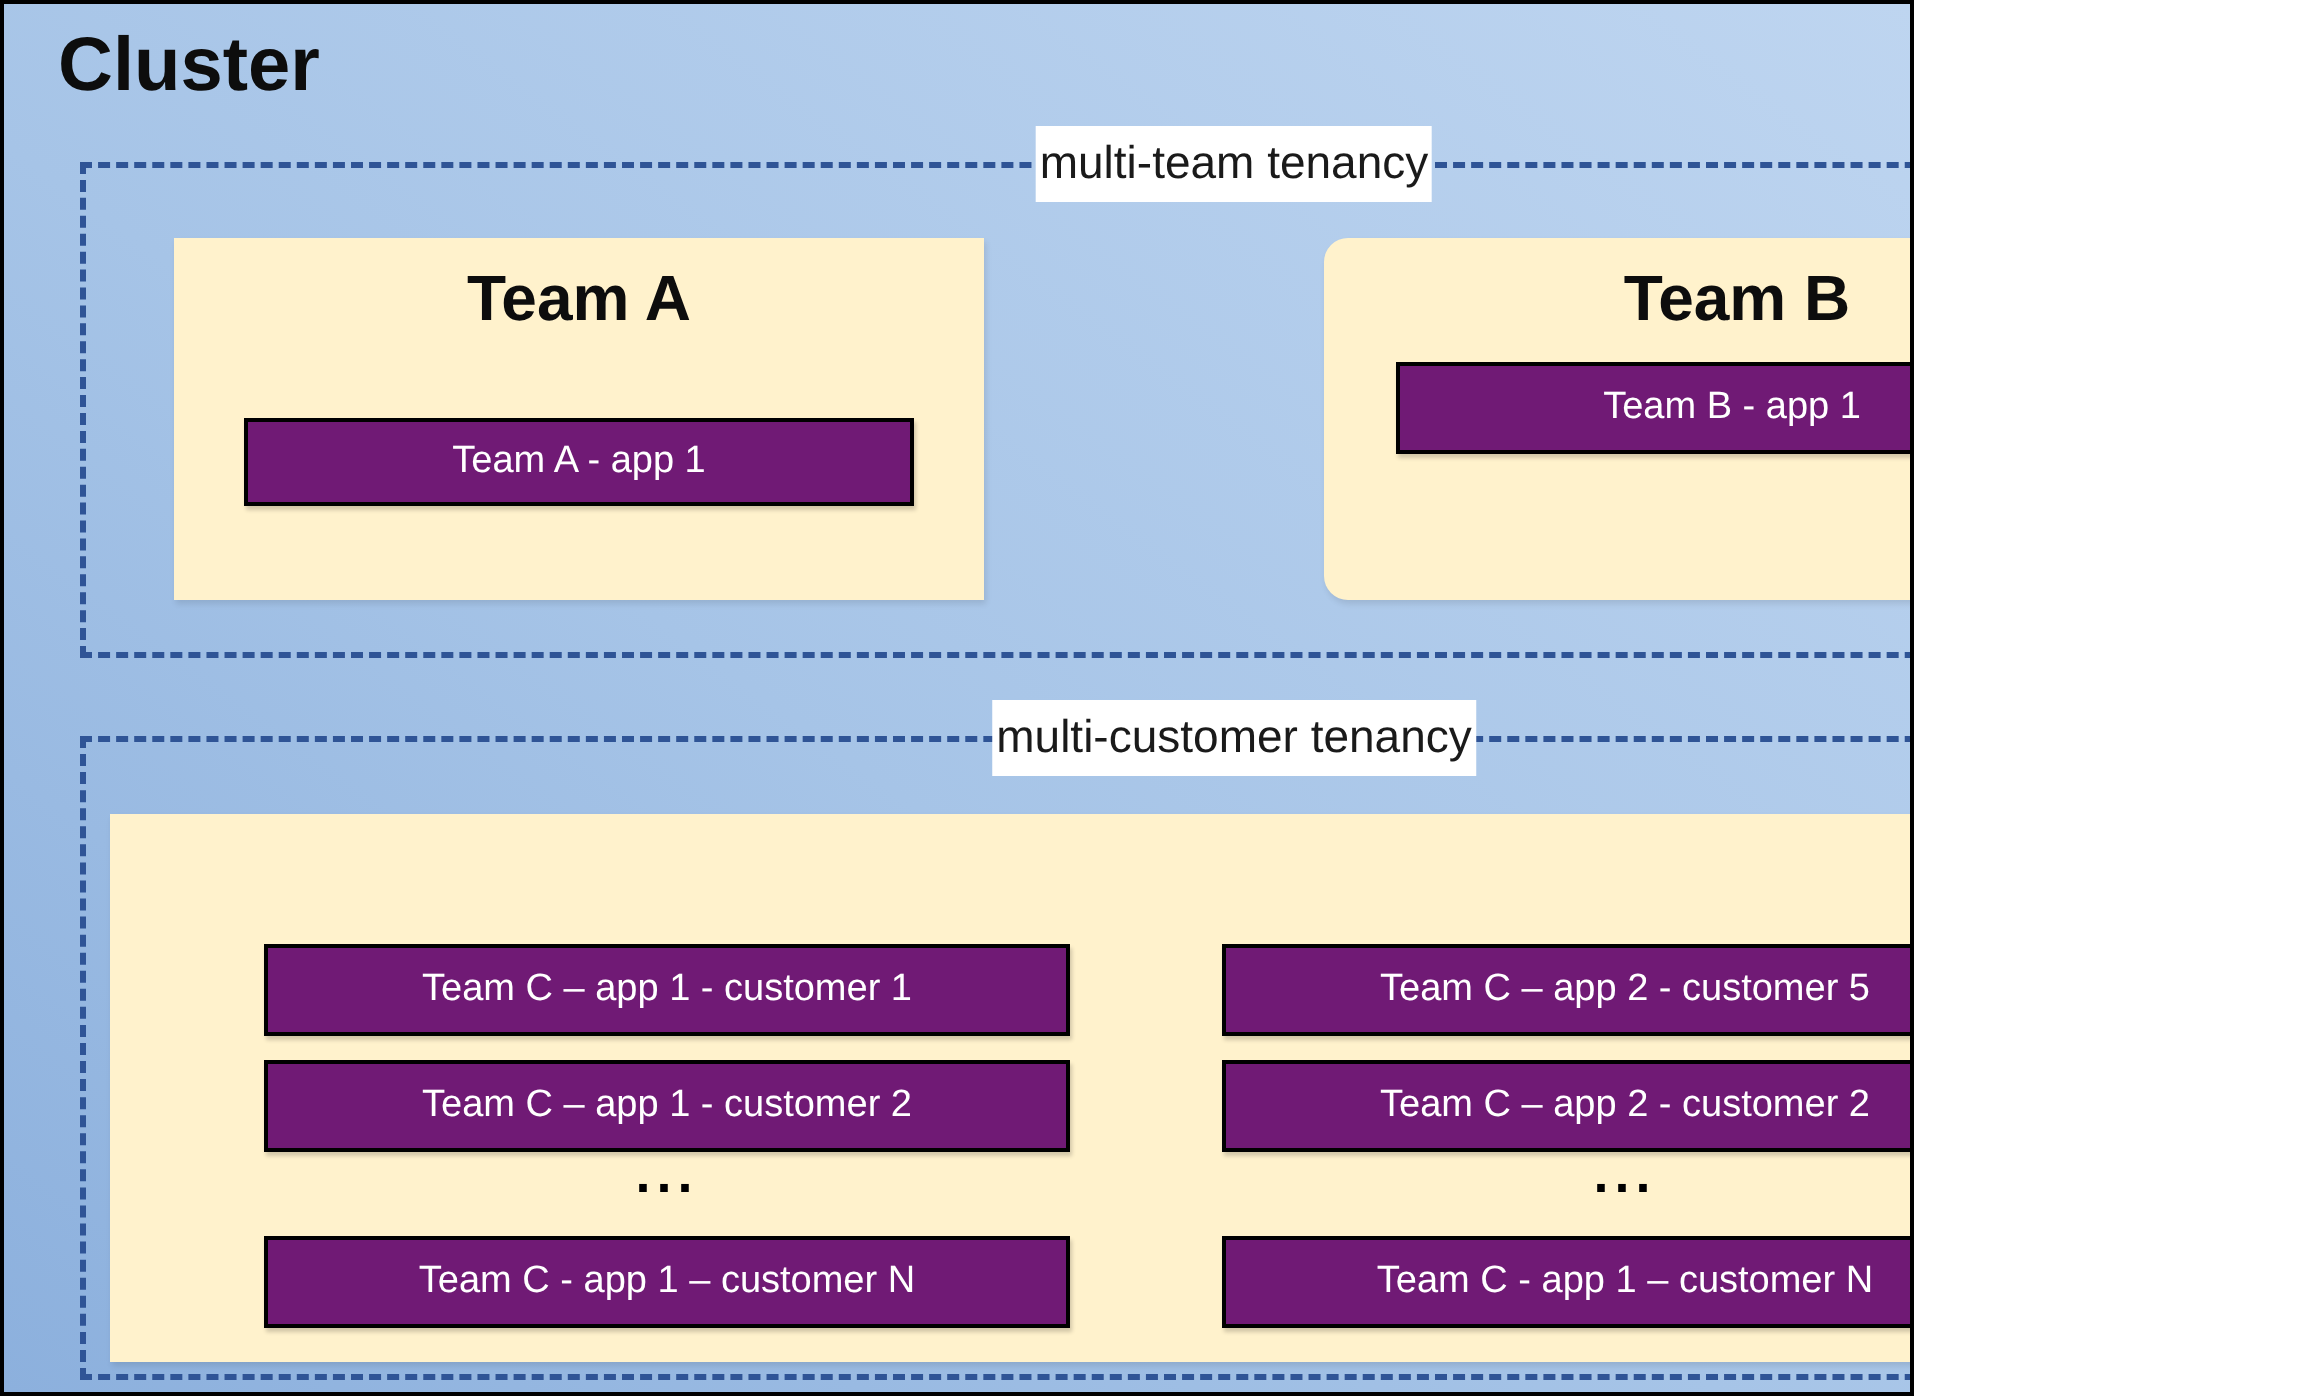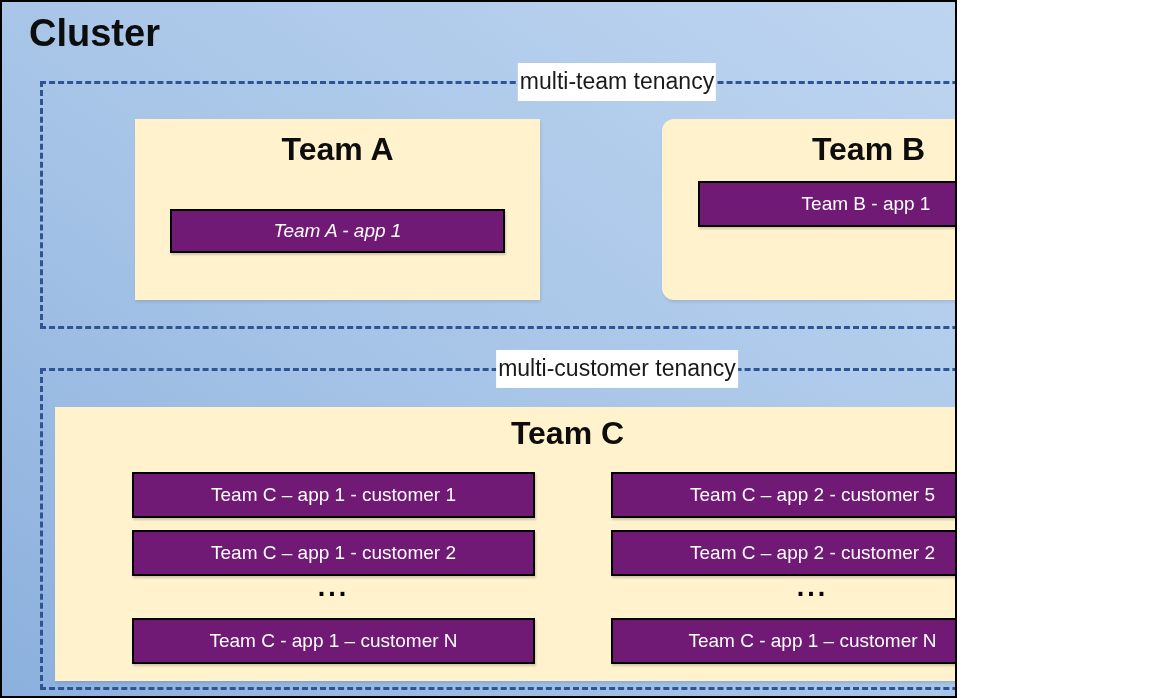--- a/index.html
+++ b/index.html
@@ -51,21 +51,21 @@
     color: #1a1a1a;
     white-space: nowrap;
     line-height: 1.3;
     margin-left: 32px;
   }
   .team-panel {
     position: absolute;
     background: #FFF2CC;
     box-shadow: 1px 2px 3px rgba(0,0,0,0.10);
   }
-  .team-panel.team-a { left: 44px;  top: 35px; width: 405px; height: 181px; margin-left: 48px; }
+  .team-panel.team-a { left: 44px;  top: 35px; width: 405px; height: 181px; }
   .team-panel.team-b { left: 619px; top: 35px; width: 413px; height: 181px; border-radius: 12px; }
   .team-panel.team-c { left: 12px;  top: 36px; width: 1025px; height: 274px; }
   .team-title {
     text-align: center;
     margin-top: 12px;
     font-size: 32px;
     font-weight: bold;
     color: #0d0d0d;
   }
   .team-panel.team-c .team-title { margin-top: 8px; }
@@ -74,21 +74,21 @@
     background: #701a75;
     border: 2px solid #000000;
     color: #FFFFFF;
     display: flex;
     align-items: center;
     justify-content: center;
     font-size: 19px;
     white-space: nowrap;
     box-shadow: 1px 2px 2px rgba(0,0,0,0.18);
   }
-  .team-a-app1 { left: 35px; top: 90px;  width: 335px; height: 44px; font-style: italic; }
+  .team-a-app1 { left: 35px; top: 90px;  width: 335px; height: 44px; }
   .team-b-app1 { left: 36px; top: 62px;  width: 336px; height: 46px; }
   .team-b-app2 { left: 36px; top: 119px; width: 336px; height: 46px; }
   .customer-col {
     position: absolute;
     top: 65px;
     width: 403px;
     height: 195px;
   }
   .customer-col.col-left  { left: 77px; }
   .customer-col.col-right { left: 556px; }
@@ -126,21 +126,20 @@
     <div class="team-panel team-b">
       <div class="team-title">Team B</div>
       <div class="app-box team-b-app1">Team B - app 1</div>
     </div>
   </div>
 
   <div class="tenancy-group multi-customer">
     <div class="tenancy-label">multi-customer tenancy</div>
 
     <div class="team-panel team-c">
-      <div class="team-title">Team C</div>
 
       <div class="customer-col col-left">
         <div class="app-box row-1">Team C – app 1 - customer 1</div>
         <div class="app-box row-2">Team C – app 1 - customer 2</div>
         <div class="ellipsis">...</div>
         <div class="app-box row-n">Team C - app 1 – customer N</div>
       </div>
 
       <div class="customer-col col-right">
         <div class="app-box row-1">Team C – app 2 - customer 5</div>

